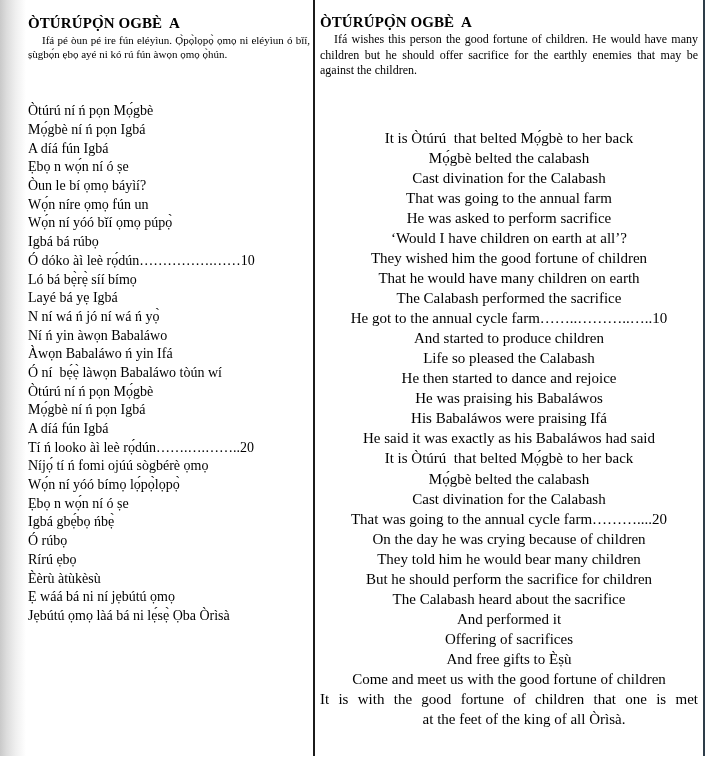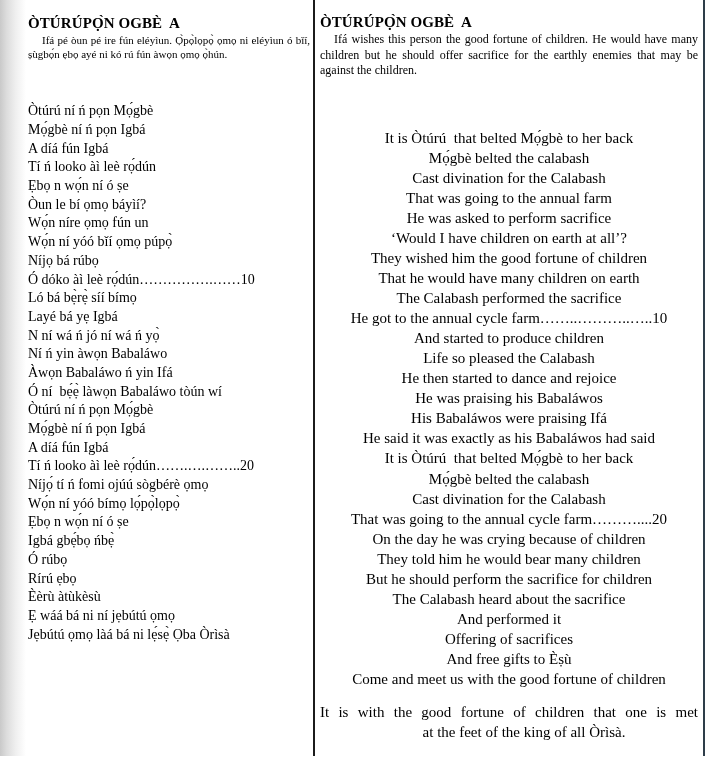--- a/index.html
+++ b/index.html
@@ -85,21 +85,20 @@
   }
   #col-left  .verse { margin-top: 41px; }
   #col-left  .verse li { line-height: 1.335; }
   #col-right .verse { margin-top: 49px; font-size: 15px; }
   #col-right .verse li { line-height: 1.335; text-align: center; }
 
   
   .verse li.final-justify {
     text-align: justify;
     text-align-last: justify;
-    margin-top: 13px;
   }
   .verse li.final-indent {
     text-align: center;
     padding-left: 30px;
   }
 </style>
 </head>
 <body>
 
 <div id="page">
@@ -108,26 +107,25 @@
   <div id="column-divider"></div>
   <div id="right-edge-rule"></div>
 
   <div class="col" id="col-left">
     <h1 class="col-head">ÒTÚRÚPỌ̀N OGBÈ  A</h1>
     <p class="intro">Ifá pé òun pé ire fún eléyìun. Ọ̀pọ̀lọpọ̀ ọmọ ni eléyìun ó bǐí, ṣùgbọ́n ẹbọ ayé ni kó rú fún àwọn ọmọ ọ̀hún.</p>
     <ul class="verse" id="verse-left">
         <li>Òtúrú ní ń pọn Mọ́gbè</li>
         <li>Mọ́gbè ní ń pọn Igbá</li>
         <li>A díá fún Igbá</li>
-        <li>Tí ń looko àì leè rọ́dún</li>
         <li>Ẹbọ n wọ́n ní ó ṣe</li>
         <li>Òun le bí ọmọ báyìí?</li>
         <li>Wọ́n níre ọmọ fún un</li>
         <li>Wọ́n ní yóó bǐí ọmọ púpọ̀</li>
-        <li>Níjọ bá rúbọ</li>
+        <li>Igbá bá rúbọ</li>
         <li>Ó dóko àì leè rọ́dún…………….……10</li>
         <li>Ló bá bẹ̀rẹ̀ síí bímọ</li>
         <li>Layé bá yẹ Igbá</li>
         <li>N ní wá ń jó ní wá ń yọ̀</li>
         <li>Ní ń yin àwọn Babaláwo</li>
         <li>Àwọn Babaláwo ń yin Ifá</li>
         <li>Ó ní  bẹ́ẹ̀ làwọn Babaláwo tòún wí</li>
         <li>Òtúrú ní ń pọn Mọ́gbè</li>
         <li>Mọ́gbè ní ń pọn Igbá</li>
         <li>A díá fún Igbá</li>

